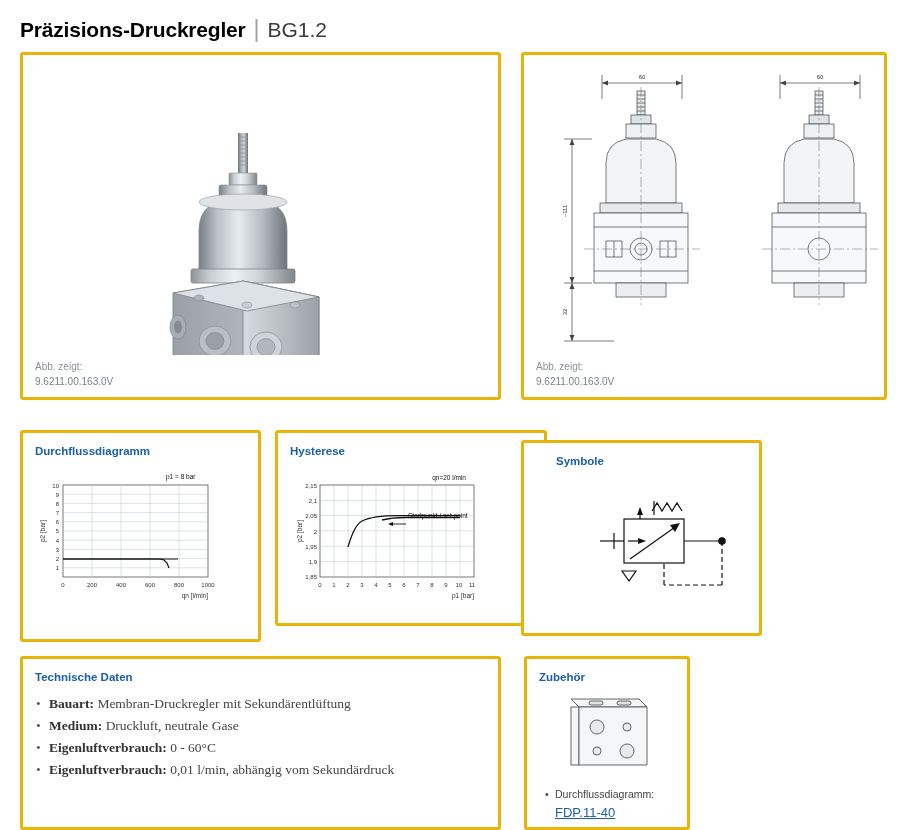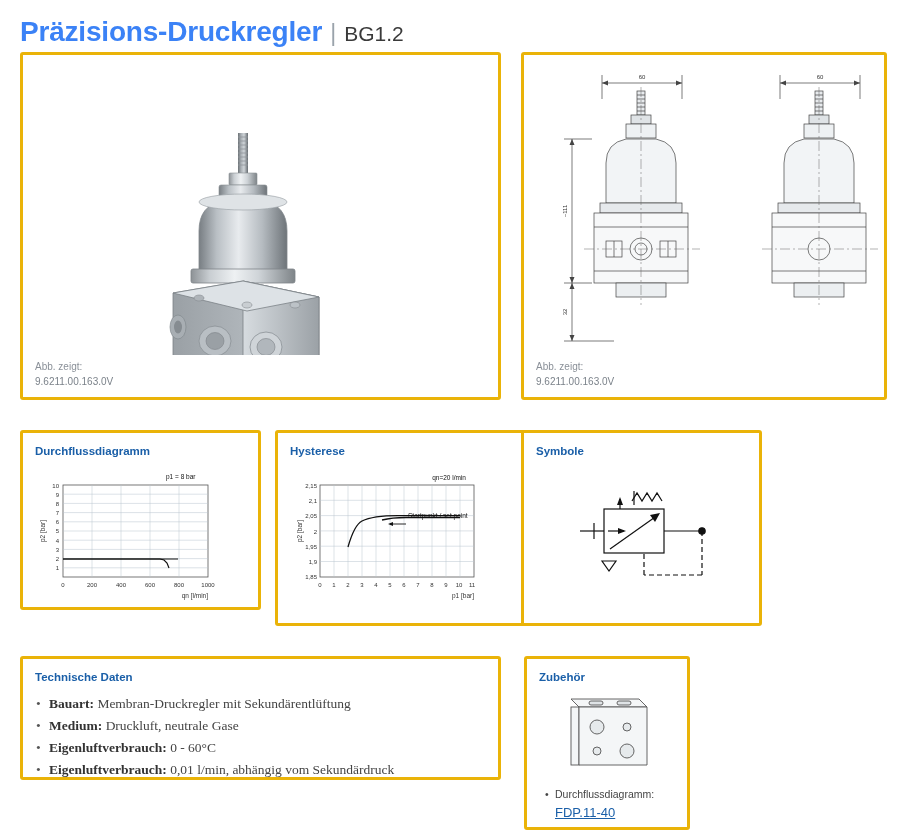--- a/index.html
+++ b/index.html
@@ -12,21 +12,21 @@
     overflow: hidden;
   }
   .page { position: relative; width: 907px; height: 830px; }
 
   
   .header {
     position: absolute; left: 20px; top: 16px;
     display: flex; align-items: baseline; gap: 8px;
   }
   .header .title {
-    font-size: 28px; font-weight: bold; color: #3b82f6; letter-spacing: -0.2px; text-align: right;
+    font-size: 21px; font-weight: bold; color: #000000; letter-spacing: -0.2px; text-align: right;
   }
   .header .sep { font-size: 23px; color: #9aa3ab; font-weight: normal; }
   .header .subtitle { font-size: 21px; color: #3a3a3a; }
 
   
   .card {
     position: absolute;
     background: #fff;
     border: 3px solid #eab308;
     border-radius: 3px;
@@ -42,26 +42,26 @@
   .caption .line2 { color: #7b828a; }
 
   
   #photo-card { left: 20px; top: 52px; width: 481px; height: 348px; }
   #dims-card  { left: 521px; top: 52px; width: 366px; height: 348px; }
 
   
   .photo-wrap { position: absolute; left: 0; top: 0; width: 100%; height: 300px; }
 
   
-  #flow-card  { left: 20px;  top: 430px; width: 241px; height: 180px; }
+  #flow-card  { left: 20px;  top: 430px; width: 241px; height: 212px; }
   #hyst-card  { left: 275px; top: 430px; width: 272px; height: 196px; }
-  #sym-card   { left: 521px; top: 430px; width: 241px; height: 196px; }
-
-  
-  #tech-card  { left: 20px;  top: 656px; width: 481px; height: 124px; }
+  #sym-card   { left: 521px; top: 440px; width: 241px; height: 196px; padding-left: 20px; }
+
+  
+  #tech-card  { left: 20px;  top: 656px; width: 481px; height: 174px; }
   #acc-card   { left: 524px; top: 656px; width: 166px; height: 174px; }
 
   .tech-list { margin: 10px 0 16px 0; padding: 0 0 0 26px; list-style: none; font-family: Liberation Serif, serif; }
   .tech-list li {
     font-size: 13.5px; color: #444; line-height: 1.62; position: relative;
   }
   .tech-list li::before {
     content: "•"; position: absolute; left: -13px; top: 0; color: #555;
   }
   .tech-list b { font-weight: bold; color: #333; }

